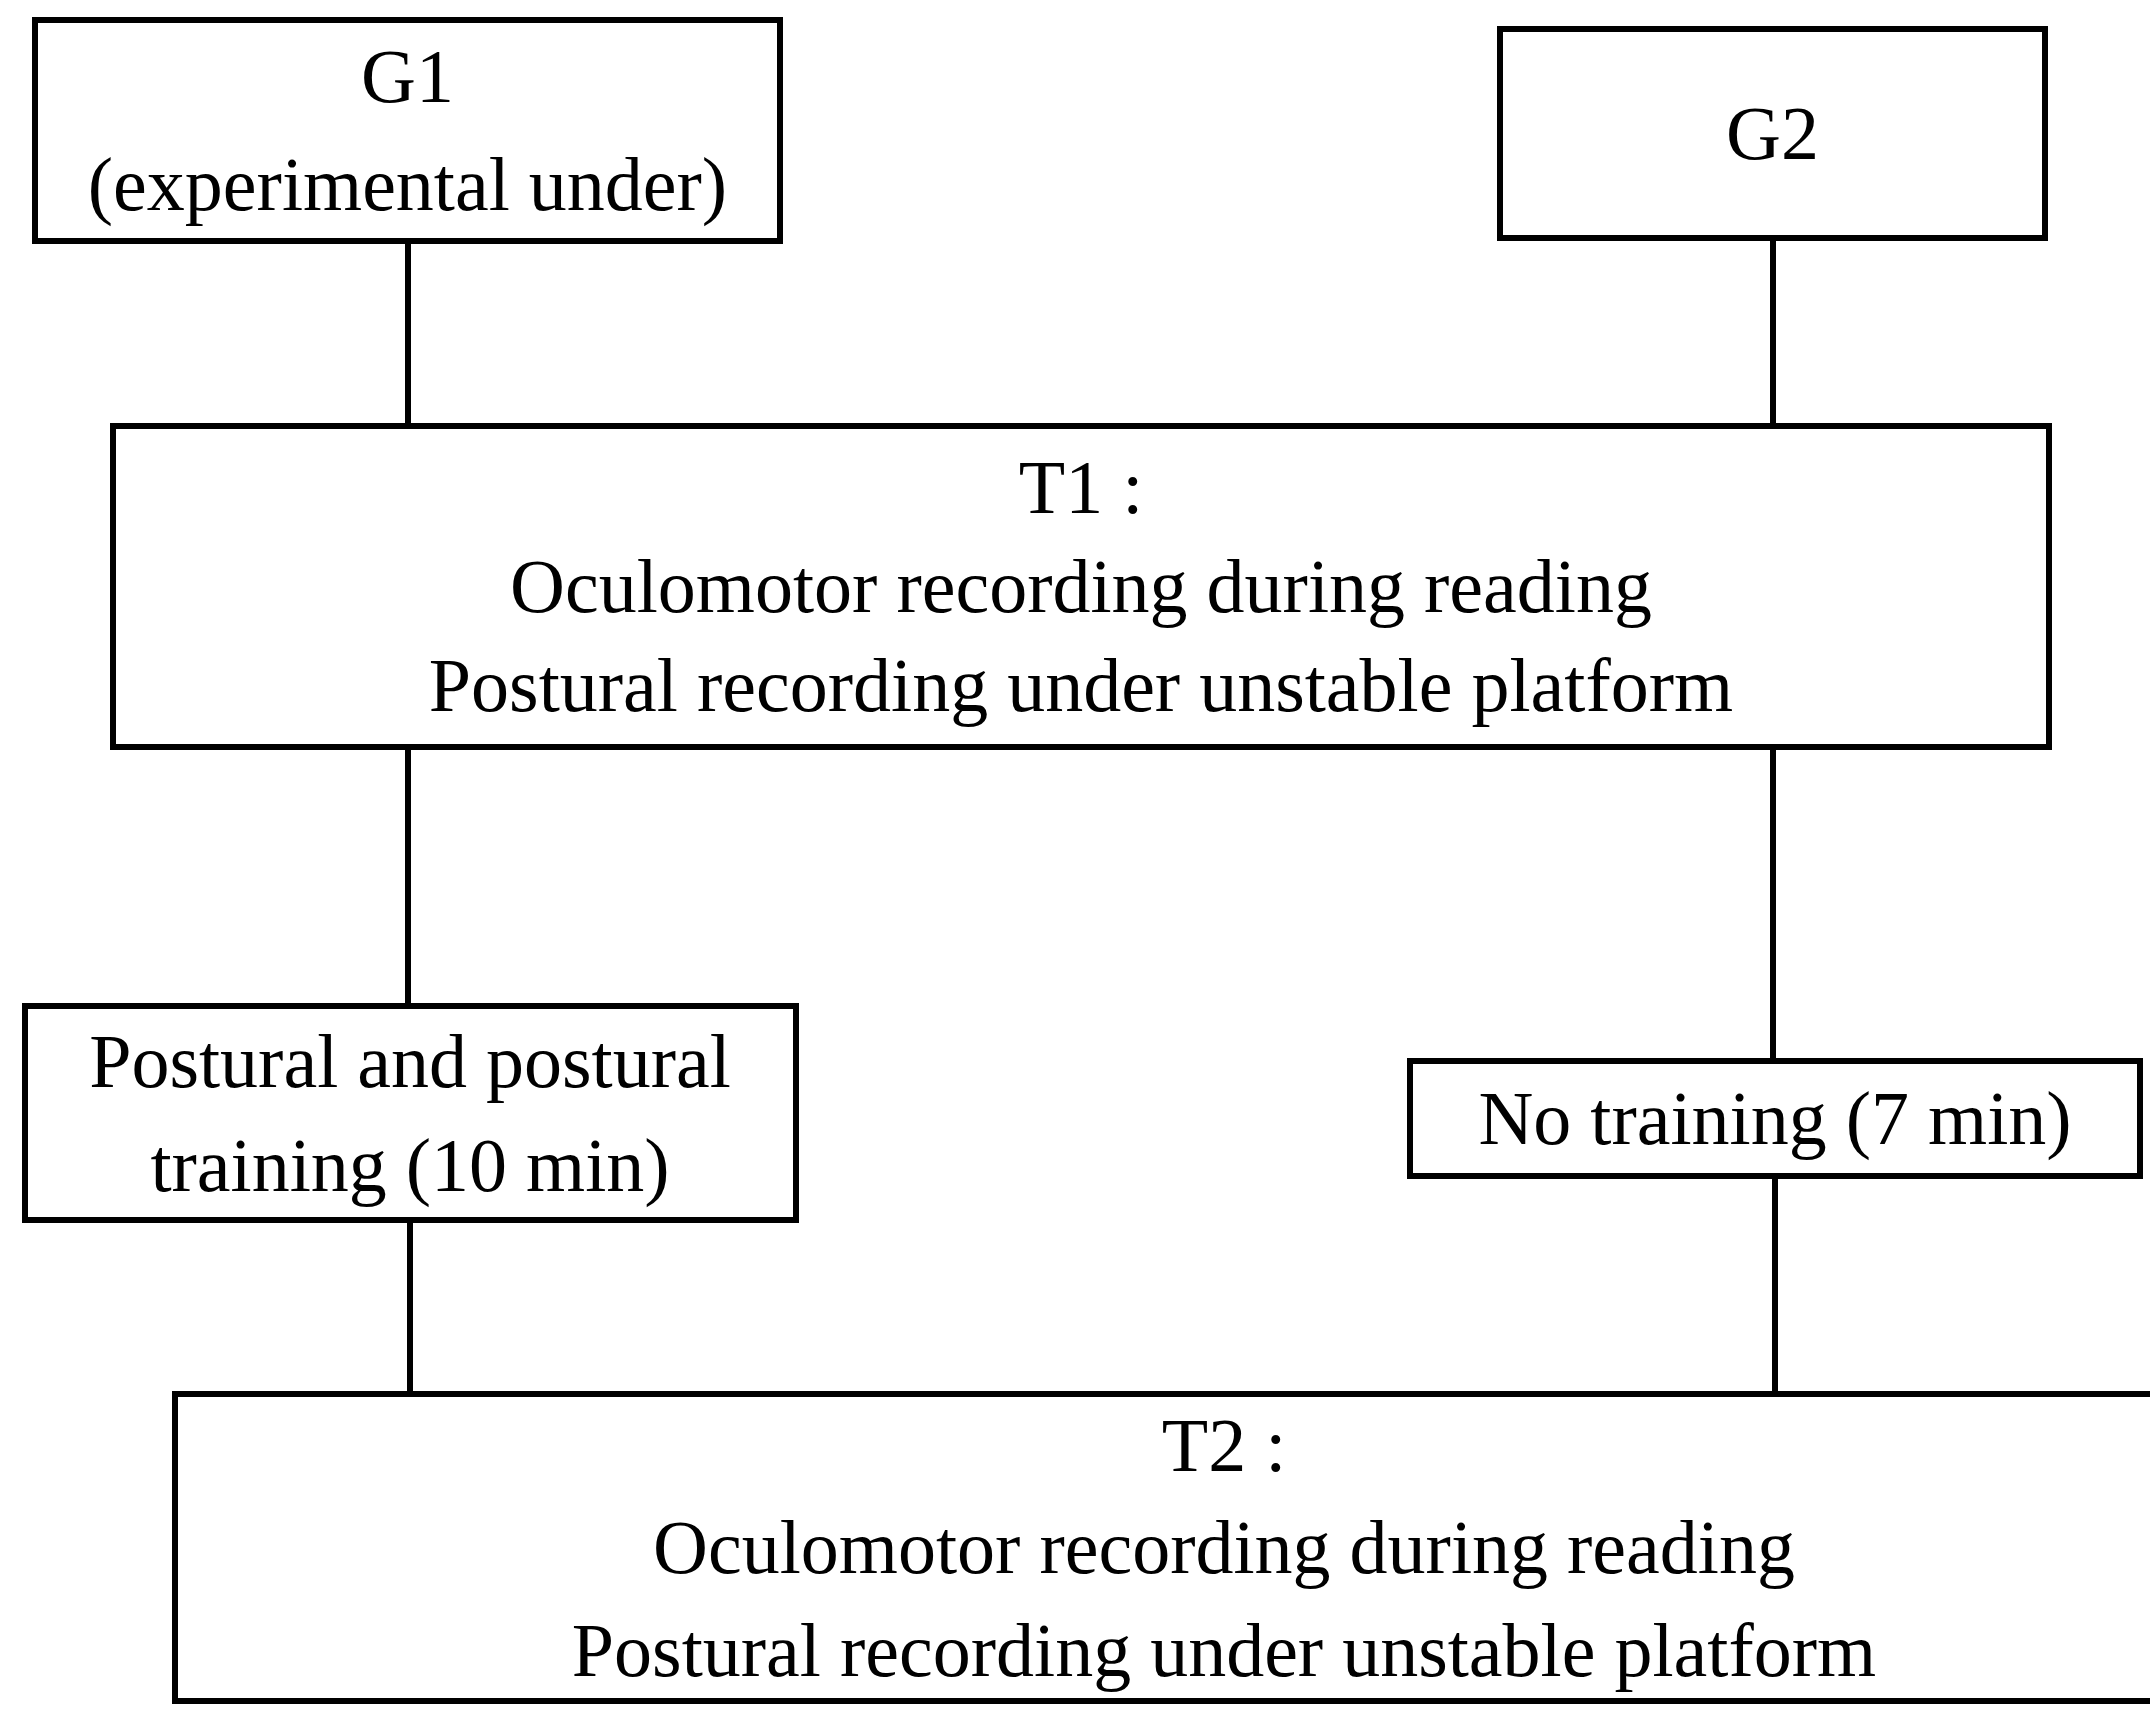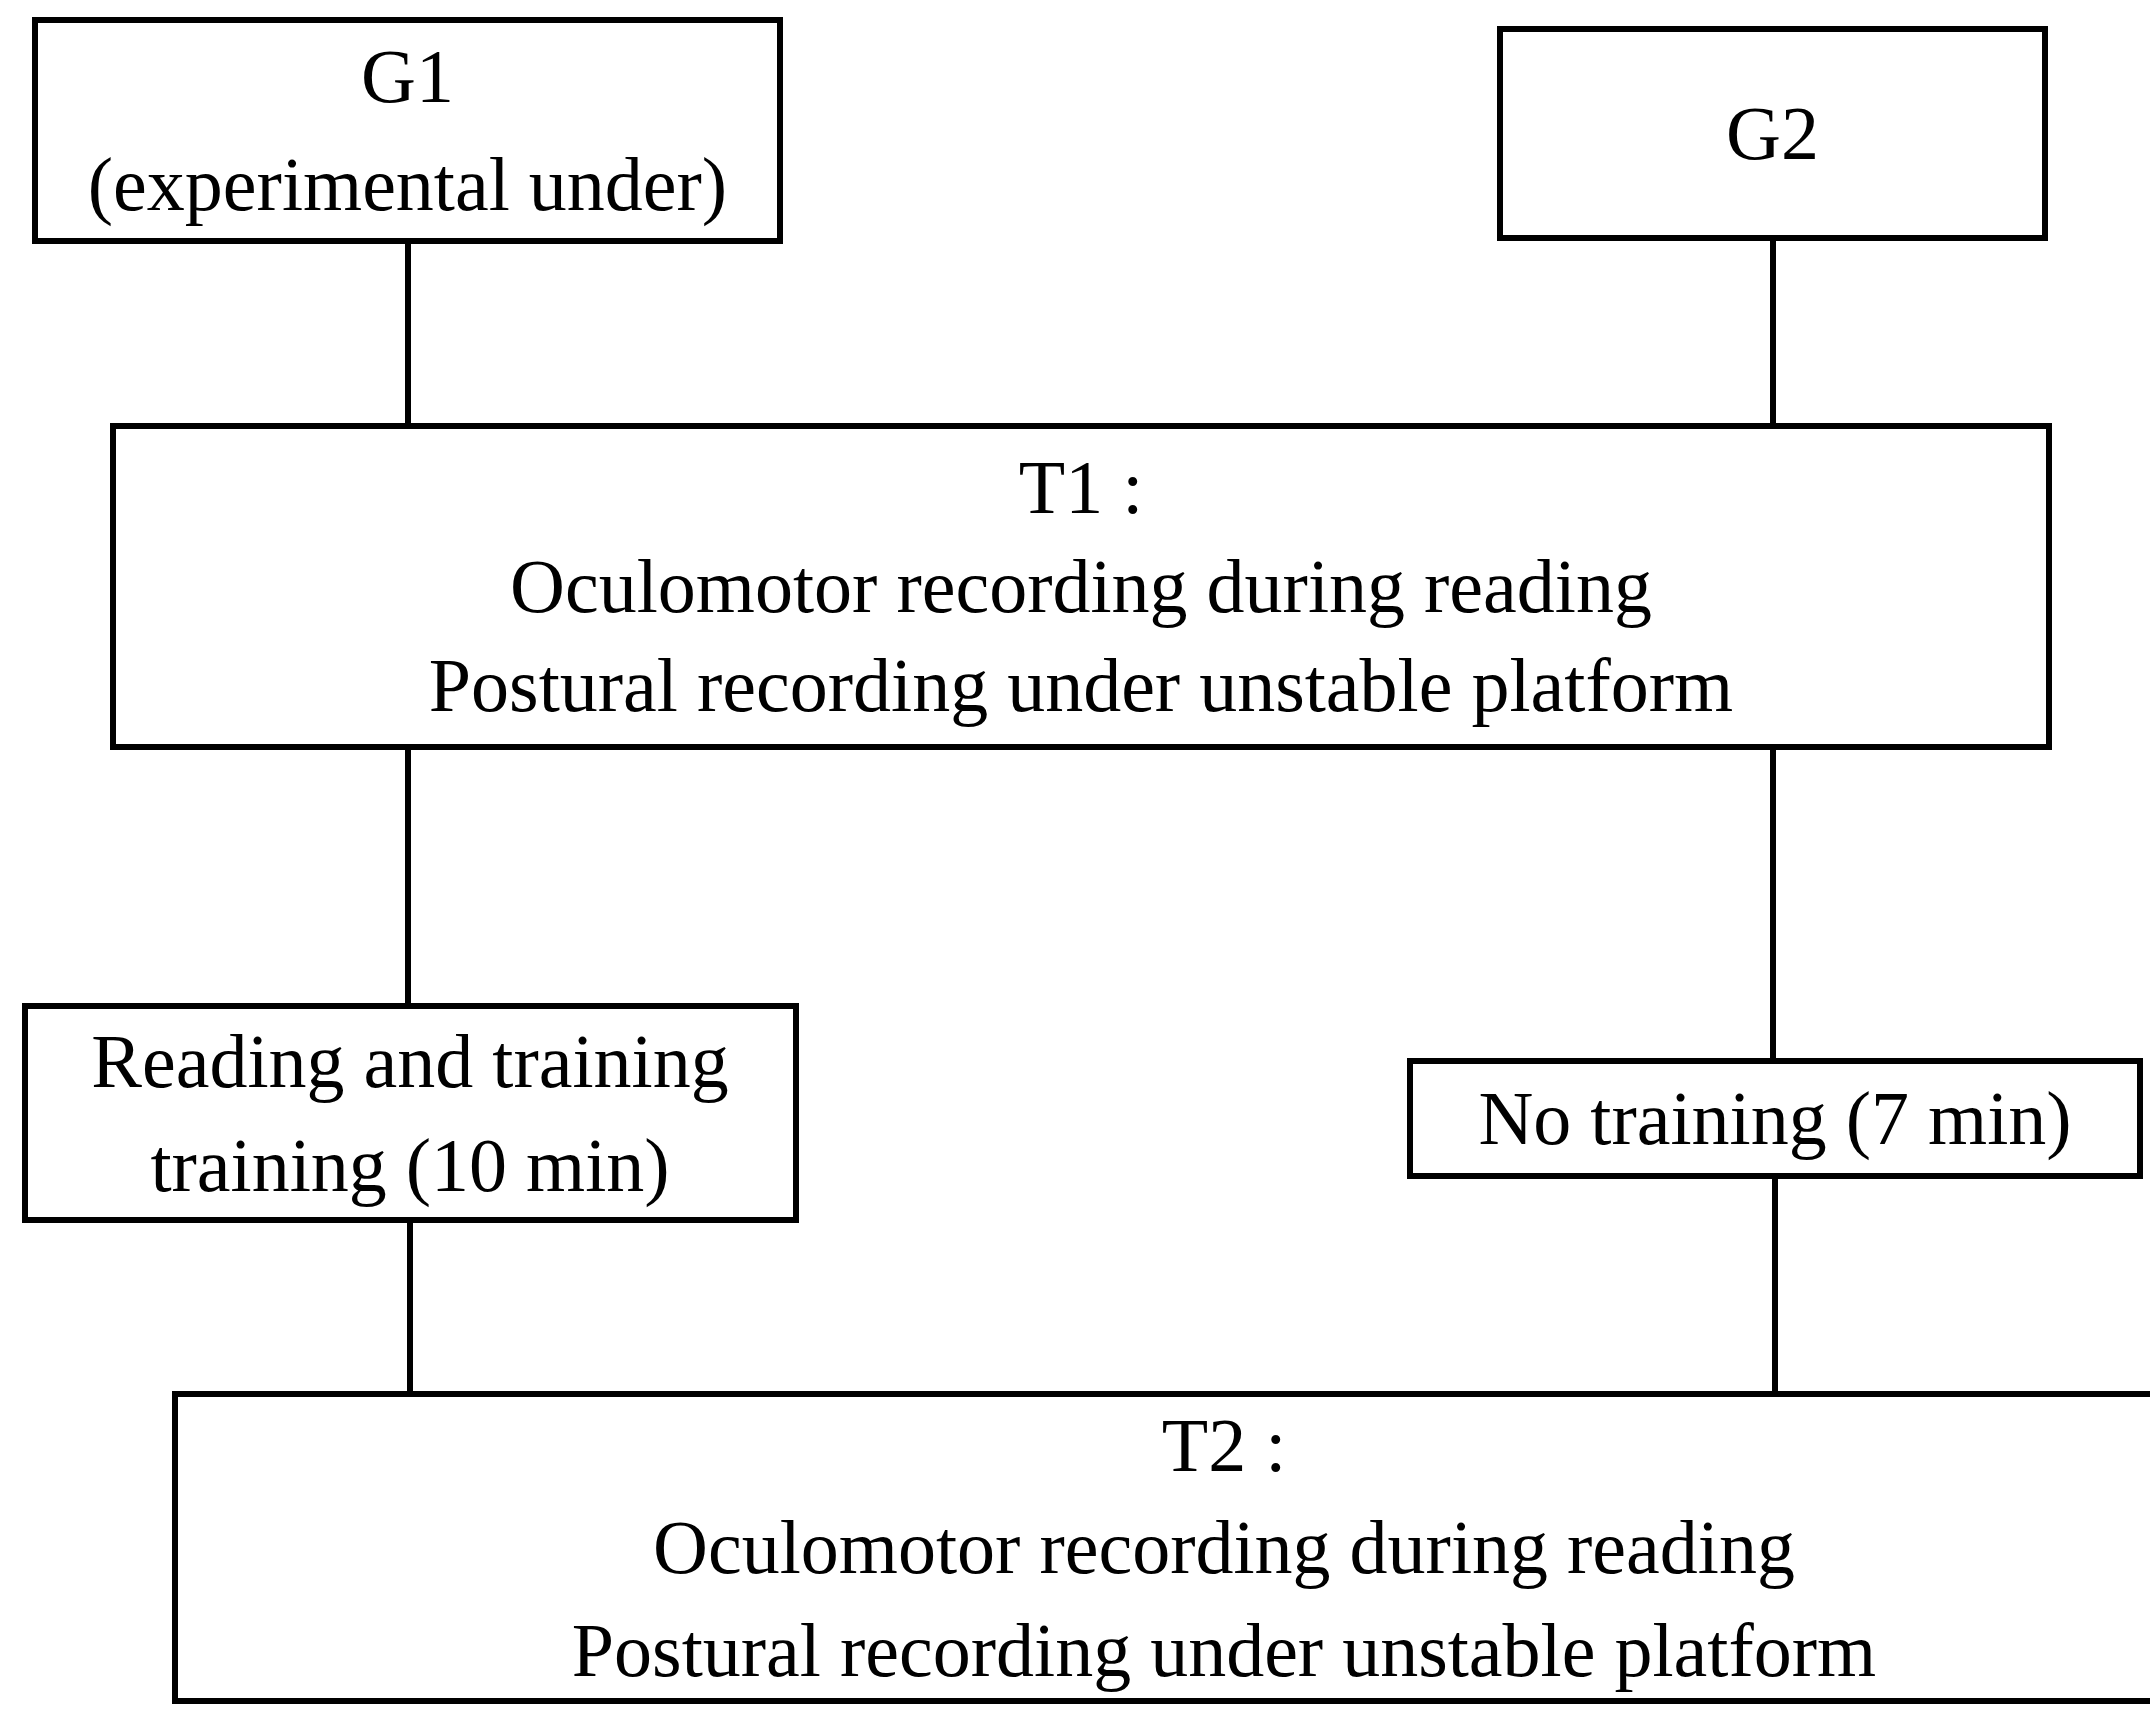--- a/index.html
+++ b/index.html
@@ -79,21 +79,21 @@
     <span class="line">G2</span>
   </div>
 
   <div class="node t1">
     <span class="line">T1 :</span>
     <span class="line">Oculomotor recording during reading</span>
     <span class="line">Postural recording under unstable platform</span>
   </div>
 
   <div class="node training">
-    <span class="line">Reading and training</span>
+    <span class="line">Postural and postural</span>
     <span class="line">training (10 min)</span>
   </div>
 
   <div class="node notraining">
     <span class="line">No training (7 min)</span>
   </div>
 
   <div class="node t2">
     <span class="line">T2 :</span>
     <span class="line">Oculomotor recording during reading</span>

